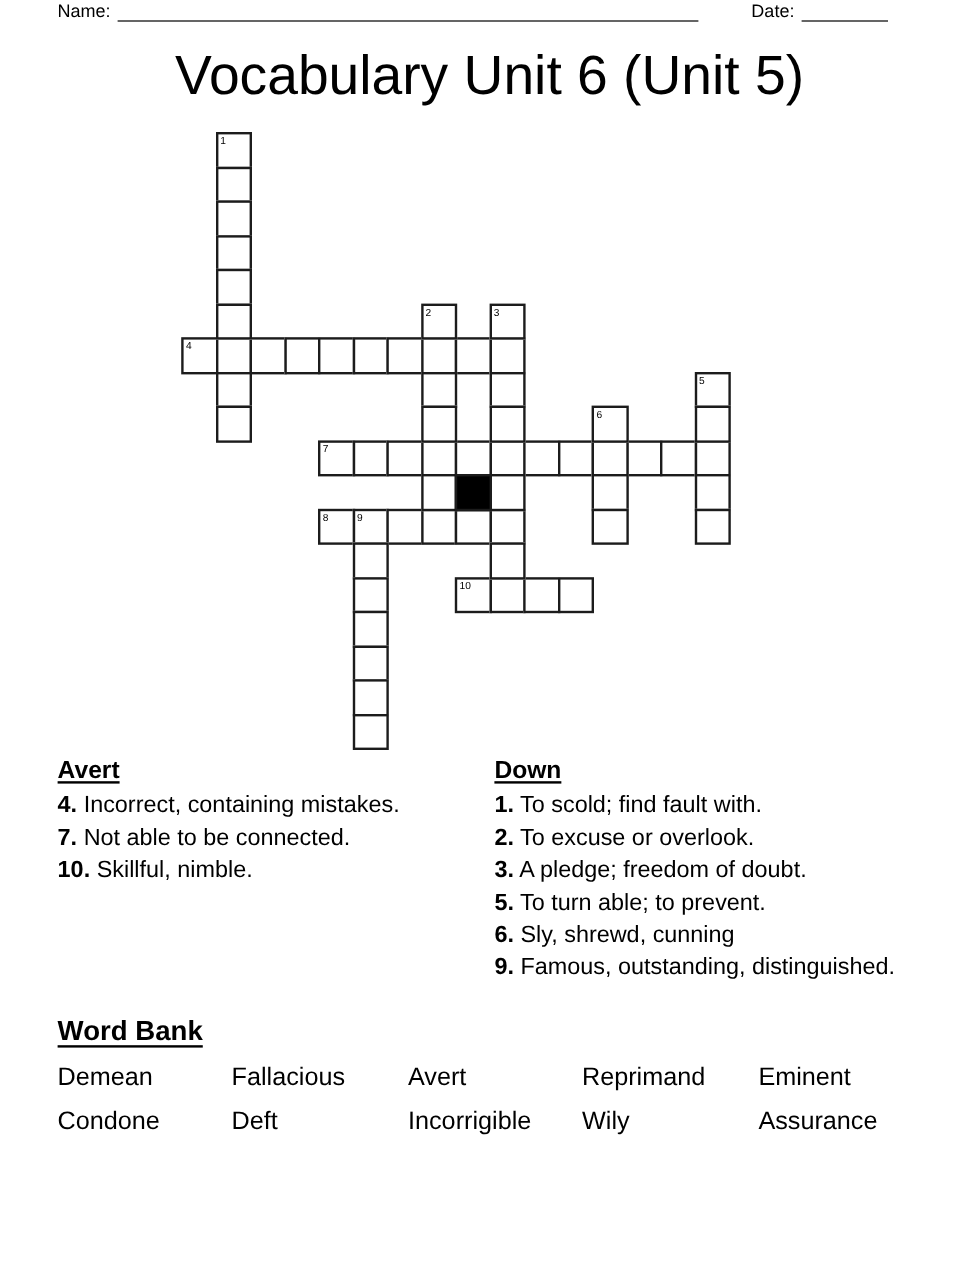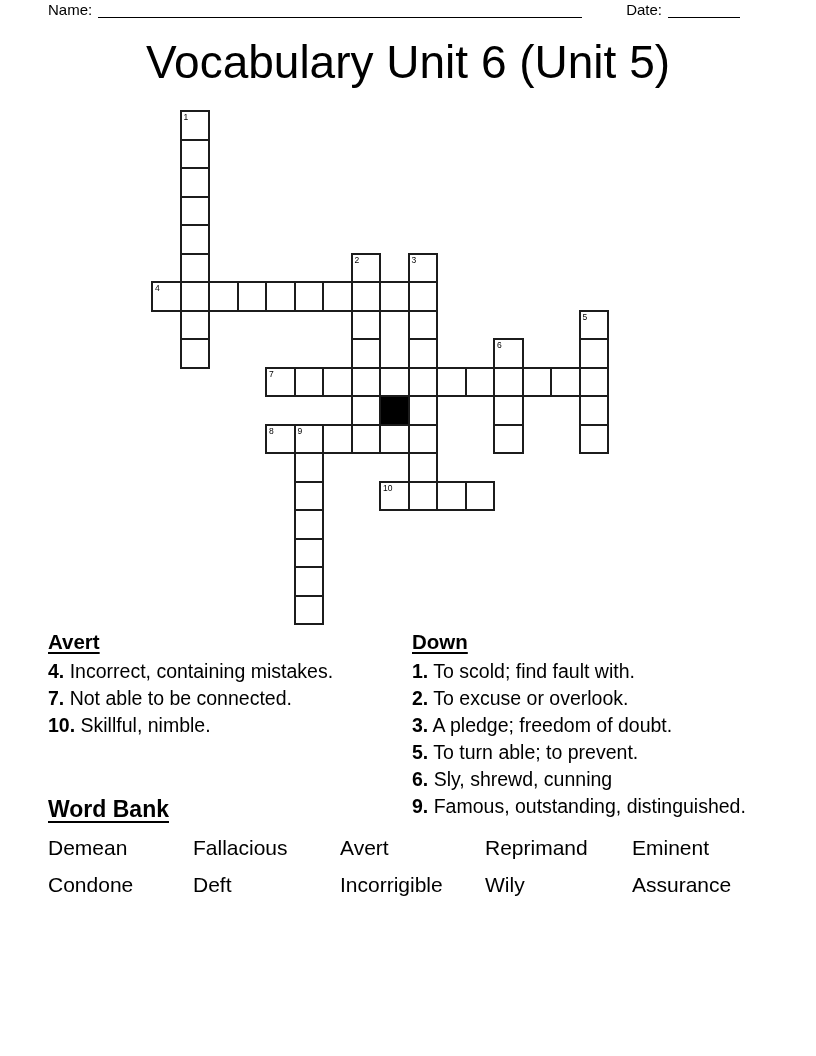--- a/index.html
+++ b/index.html
@@ -53,21 +53,21 @@
   .heading {
     font-weight: bold; font-size: 20.5px; line-height: 25px;
     text-decoration: underline; text-decoration-thickness: 1.6px;
     text-underline-offset: 3px;
     margin-bottom: 6px;
   }
   .clue { margin-bottom: 4px; }
   .clue b { font-weight: bold; }
 
   
-  .wordbank { position: absolute; left: 48px; top: 795px; width: 706px; }
+  .wordbank { position: absolute; left: 48px; top: 845px; width: 706px; }
   .wb-heading {
     font-weight: bold; font-size: 23px; line-height: 28px;
     text-decoration: underline; text-decoration-thickness: 2px;
     text-underline-offset: 4px;
     margin-bottom: 13px;
   }
   .wb-grid {
     display: grid;
     grid-template-columns: 145px 147px 145px 147px 1fr;
     row-gap: 13px;

